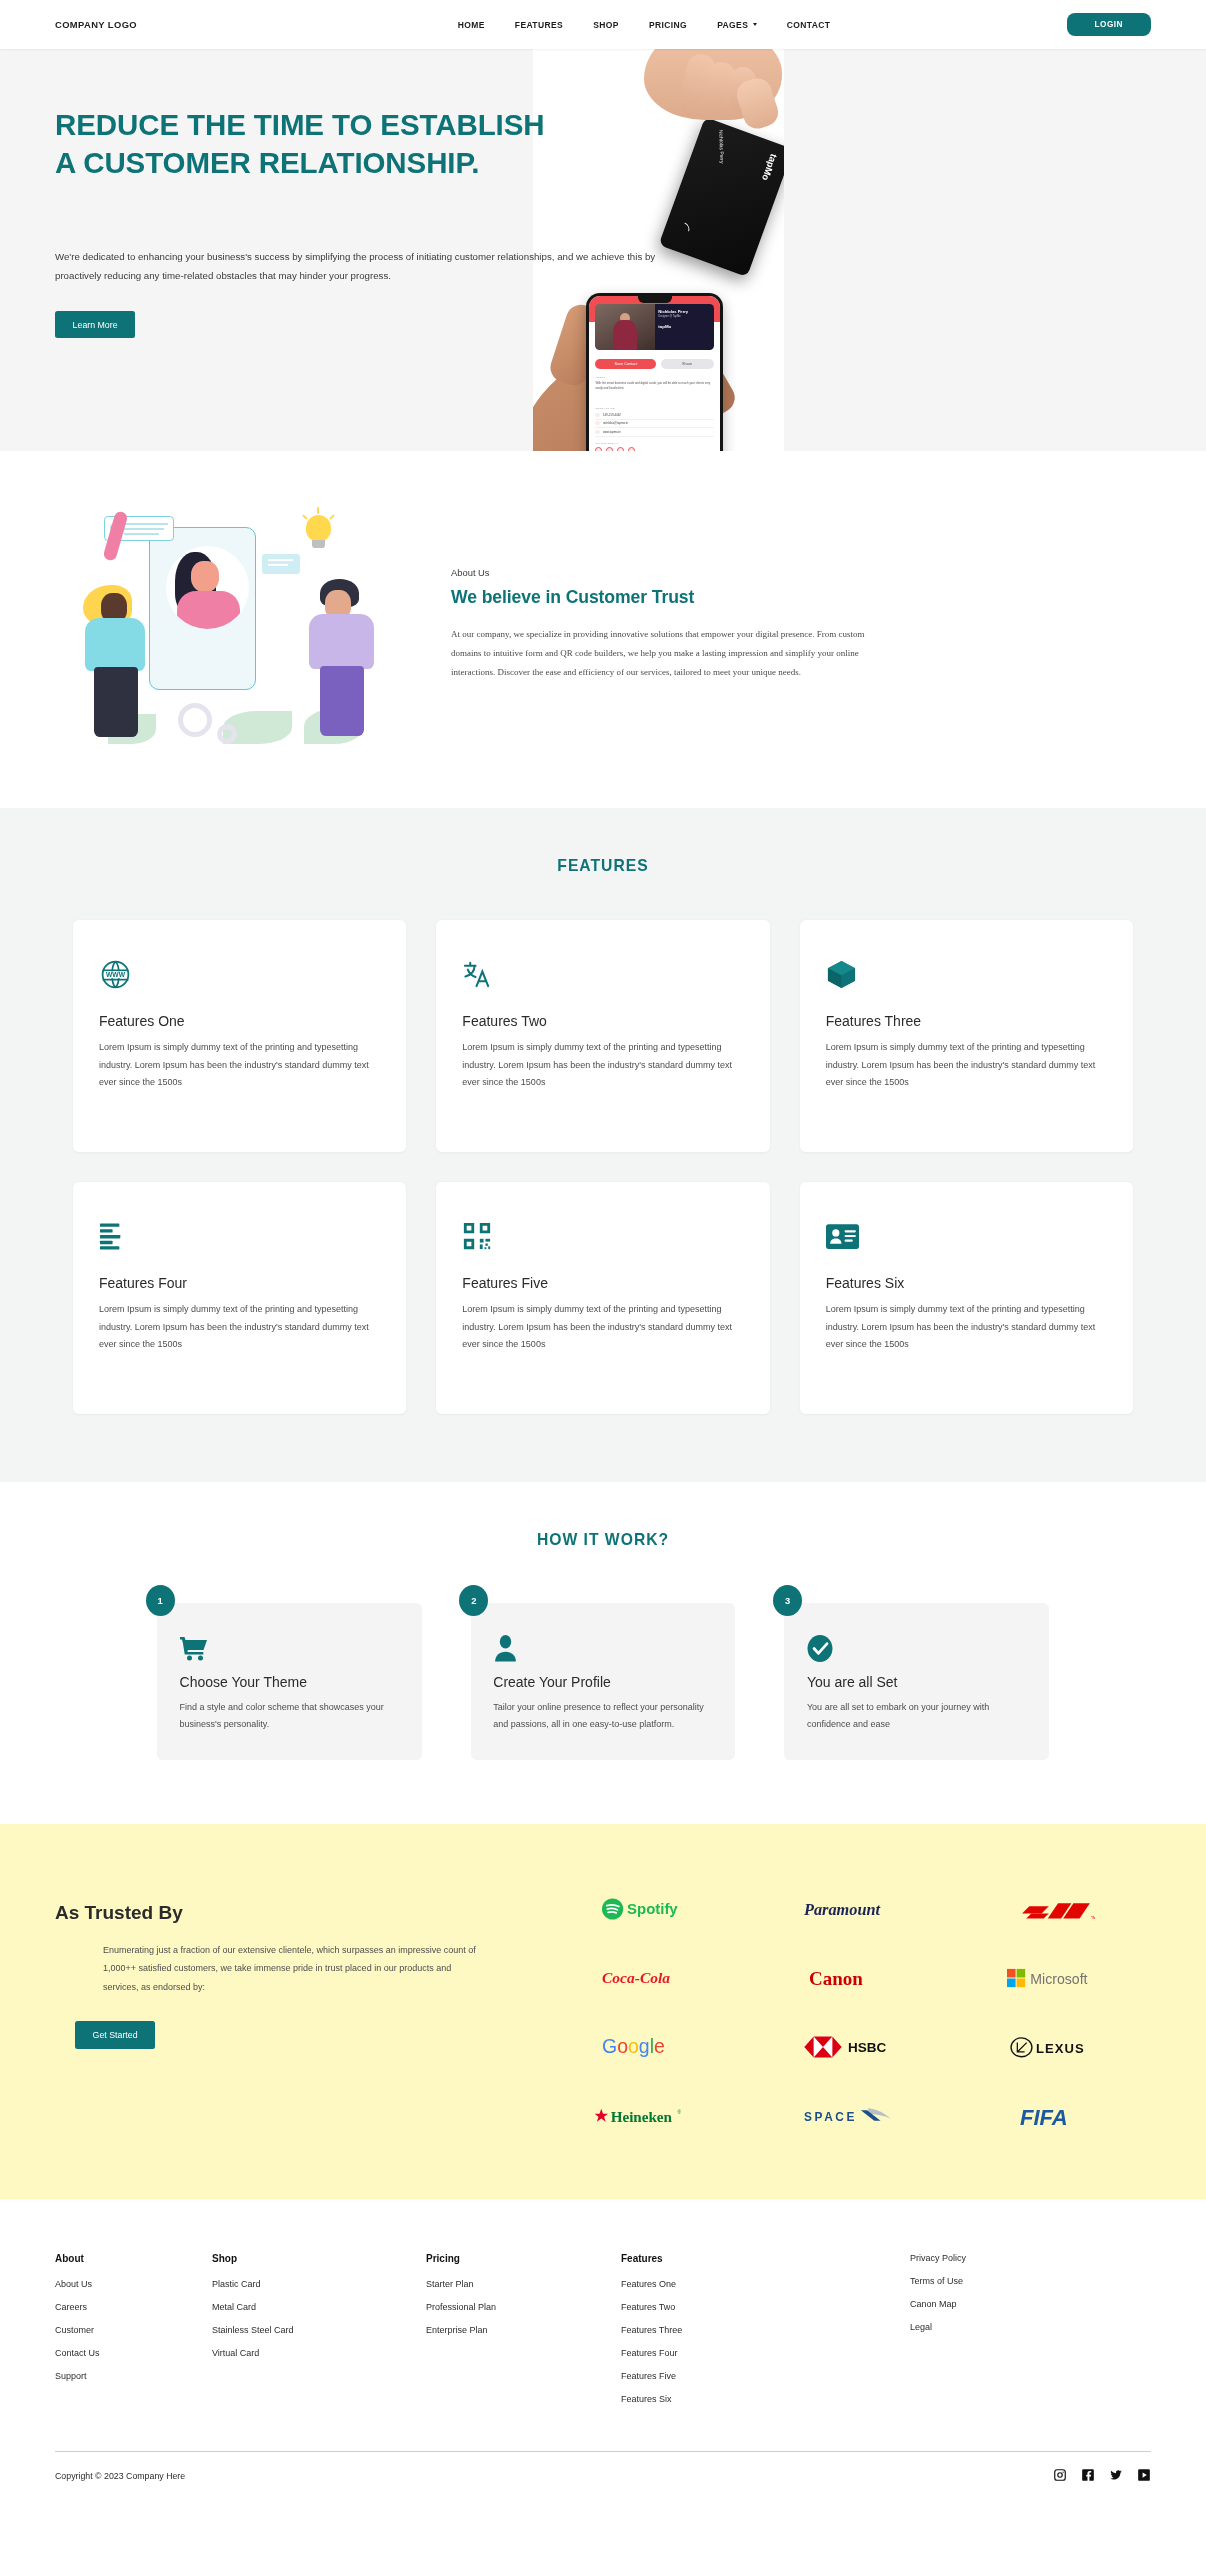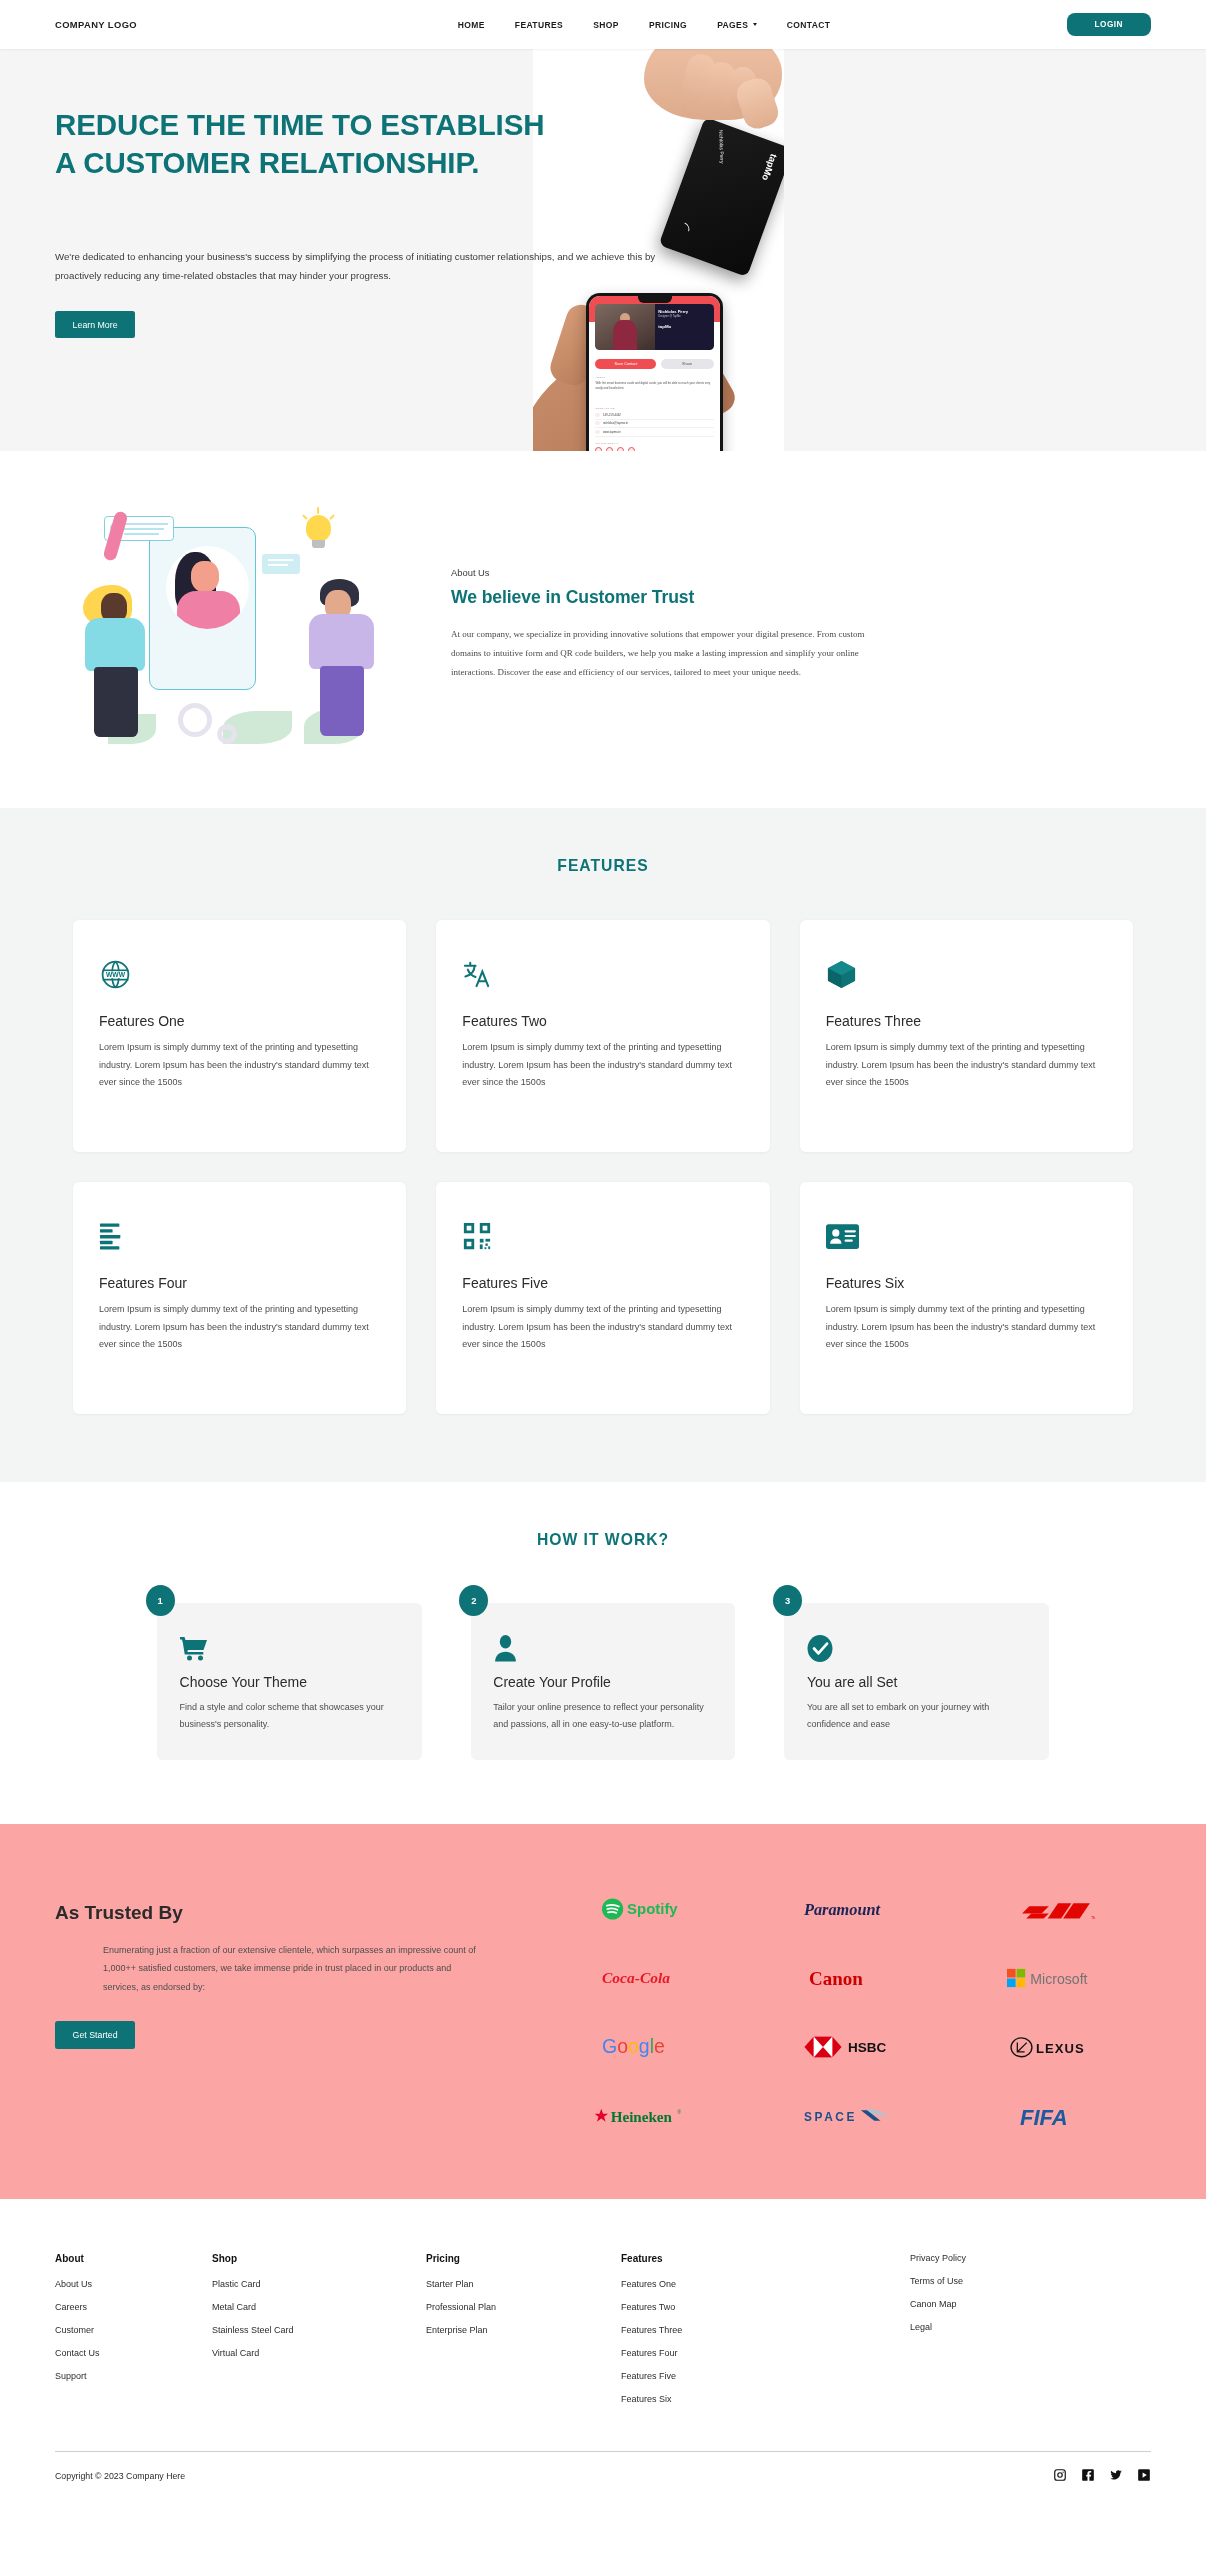--- a/index.html
+++ b/index.html
@@ -176,26 +176,26 @@
     position:absolute; left:-11.3px; top:-17.6px; width:29px; height:31px; border-radius:50%;
     background:#0d7377; color:#fff; font-size:9.4px; font-weight:bold;
     display:flex; align-items:center; justify-content:center; z-index:4;
   }
   .step-box { background:#f4f4f4; border-radius:5.7px; padding:25px 22.6px 28px; min-height:157px; }
   .step-icon { height:40px; color:#0d7377; display:flex; align-items:center; }
   .step-title { font-size:14px; color:#2b2b2b; margin-top:6.3px; }
   .step-desc { margin-top:8.8px; font-size:9px; line-height:1.85; color:#4d4d4d; }
 
   
-  .trusted { background:#fca5a5; padding:58px 55px 63px; display:flex; gap:60px; }
+  .trusted { background:#fef9c3; padding:58px 55px 63px; display:flex; gap:60px; }
   .trusted-left { width:433px; padding-top:20px; }
   .trusted-title { font-size:19px; font-weight:bold; color:#2b2b2b; }
   .trusted-body { margin-top:16.3px; font-size:9px; line-height:2.05; color:#4d4d4d;margin-left:48px; }
   .get-btn { margin-top:25px; background:#0d7377; color:#fff; border:none; border-radius:2.5px;
-             font-size:8.8px; padding:0 17.6px; height:28px; cursor:pointer; font-family:inherit; }
+             font-size:8.8px; padding:0 17.6px; height:28px; cursor:pointer; font-family:inherit;margin-left:20px; }
   .logo-grid { flex:1; display:grid; grid-template-columns:repeat(3,1fr); gap:30px 19px; align-items:center; justify-items:center; padding-top:7.5px; }
   .logo-cell { height:39px; display:flex; align-items:center; justify-content:center; }
 
   
   .footer { background:#fff; padding:54px 55px 0; }
   .fcols { display:flex; }
   .fcol { }
   .fcol.c1{width:157px;} .fcol.c2{width:214px;} .fcol.c3{width:195px;} .fcol.c4{width:289px;} .fcol.c5{flex:1;}
   .fhead { font-size:10px; font-weight:bold; color:#111; margin-bottom:15px; }
   .flink { display:block; font-size:9px; color:#2d2d2d; text-decoration:none; margin-bottom:13px; cursor:pointer; }

